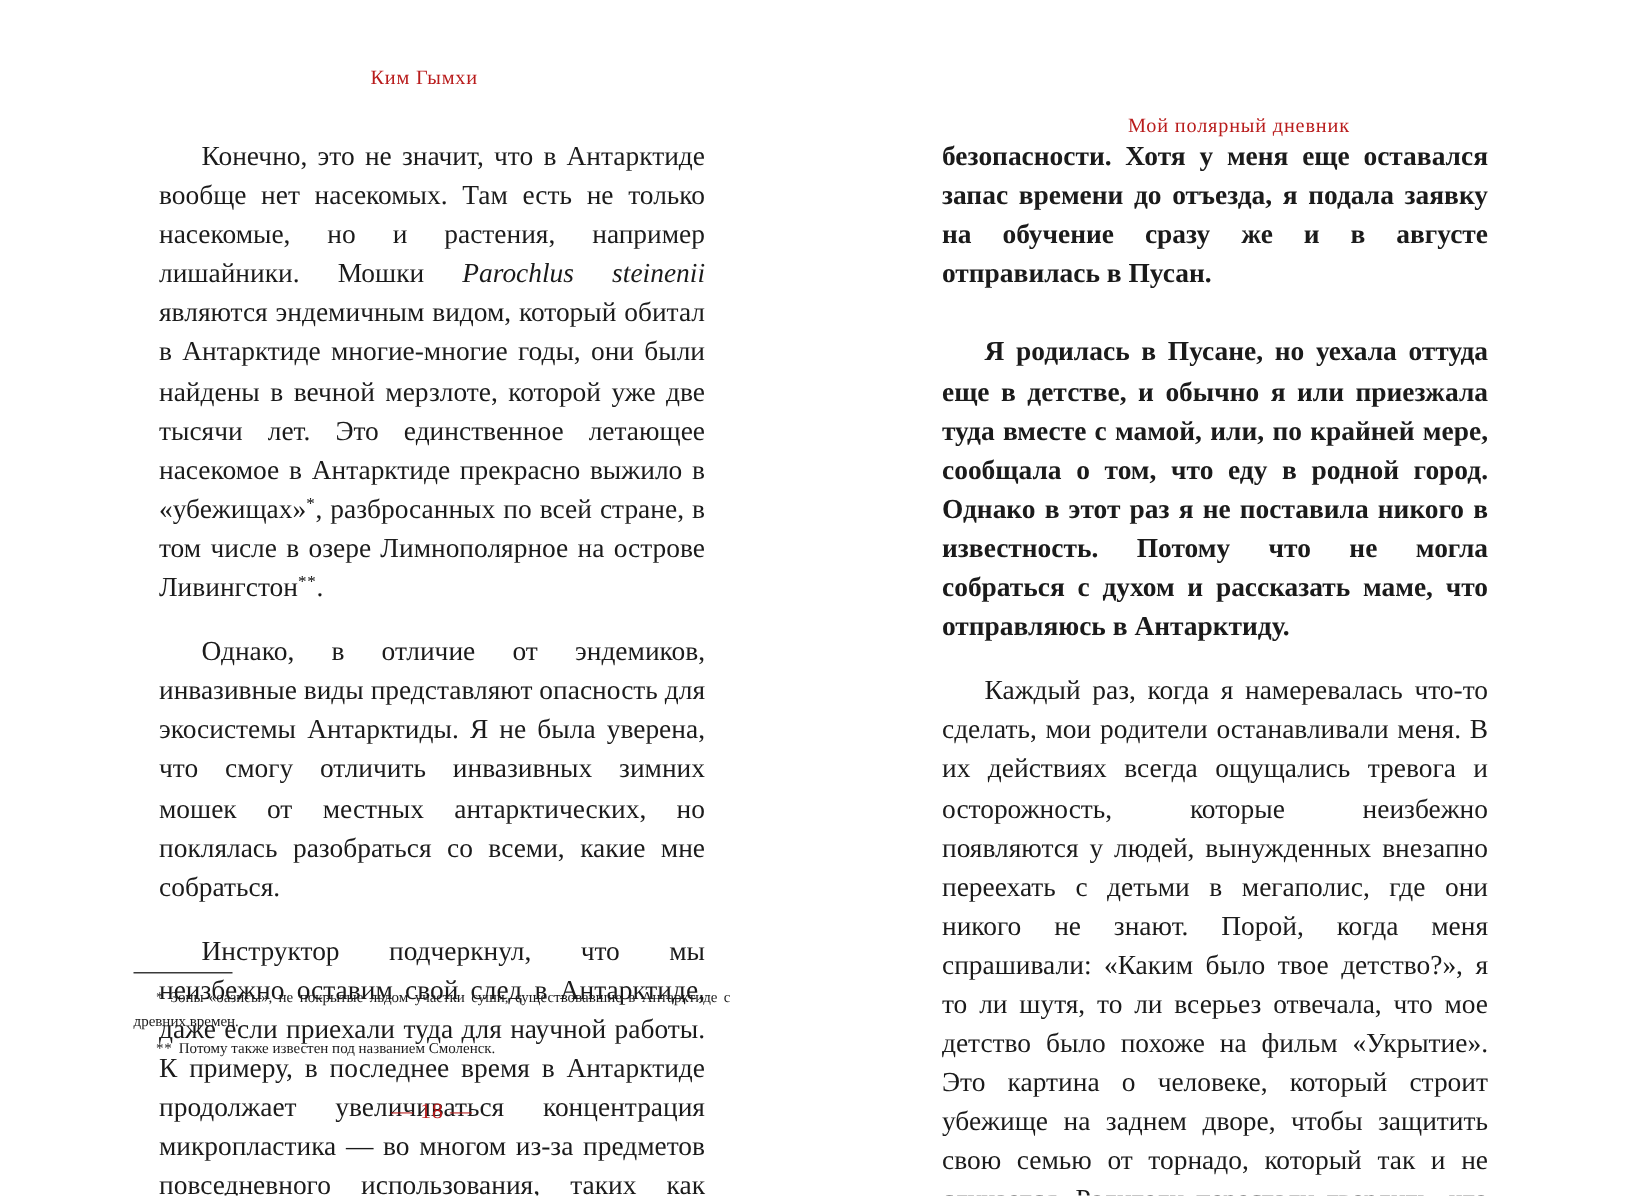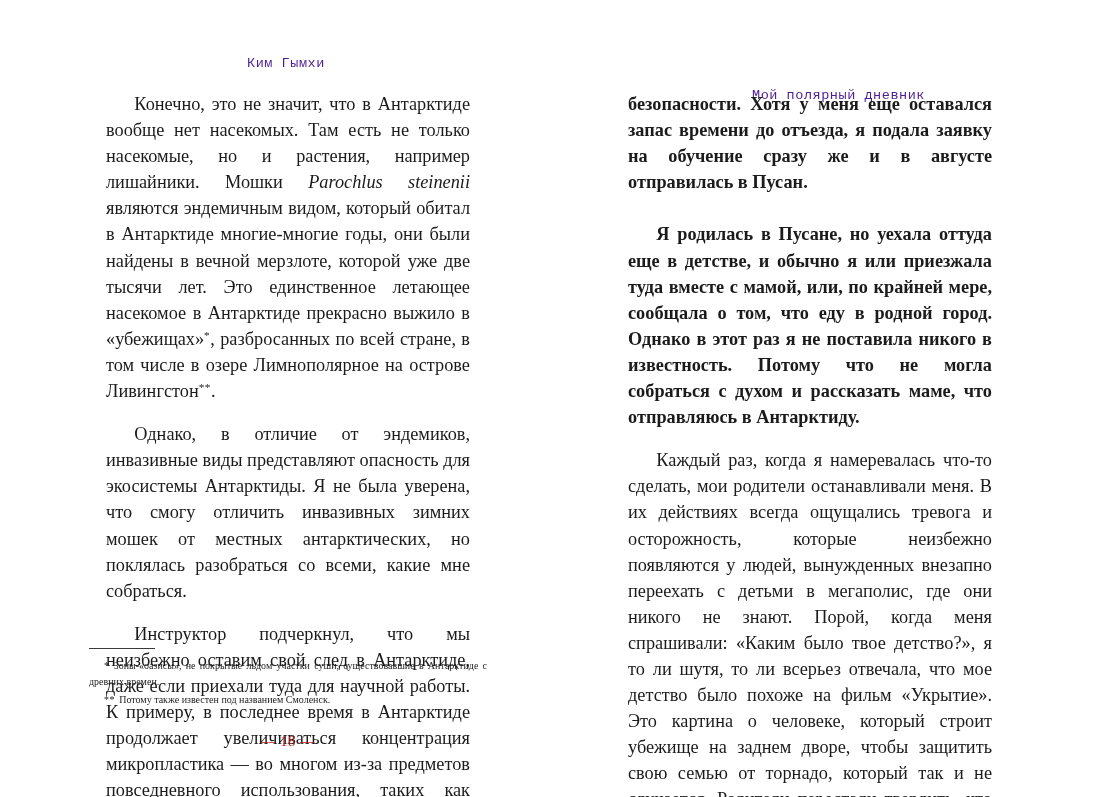--- a/index.html
+++ b/index.html
@@ -17,25 +17,25 @@
   .page {
     position: relative;
     width: 1100px;
     height: 797px;
     box-sizing: border-box;
   }
 
   
   .runhead {
     position: absolute;
-    top: 56px;
+    top: 44px;
     font-size: 13.5px;
     letter-spacing: 0.55px;
-    color: #4c1d95;
-    font-family: Liberation Mono, monospace;
+    color: #b91c1c;
+    font-family: Liberation Serif, serif;
     white-space: nowrap;
   }
   .runhead-left  { left: 247px; }
   .runhead-right { left: 752px; margin-top: 32px; }
 
   
   .column {
     position: absolute;
     top: 74px;
     width: 398px;

